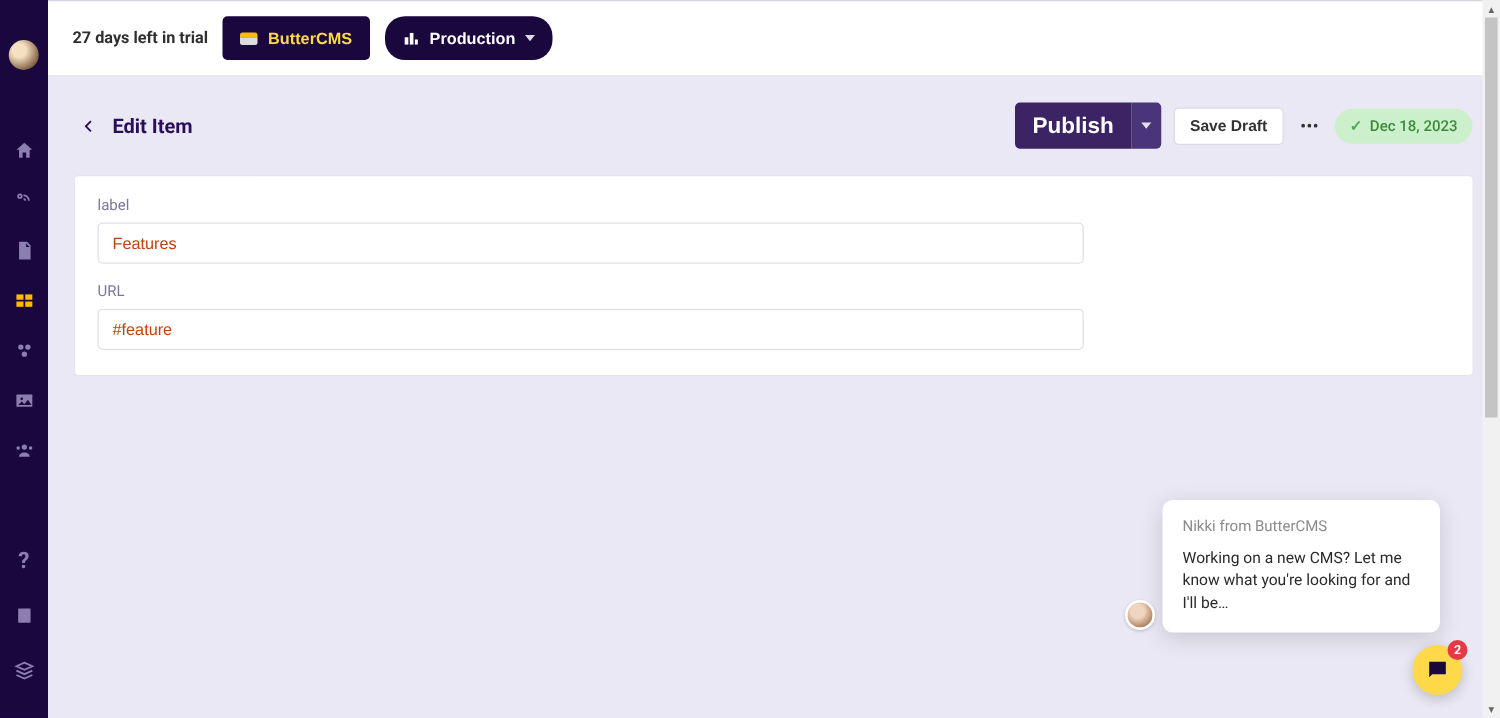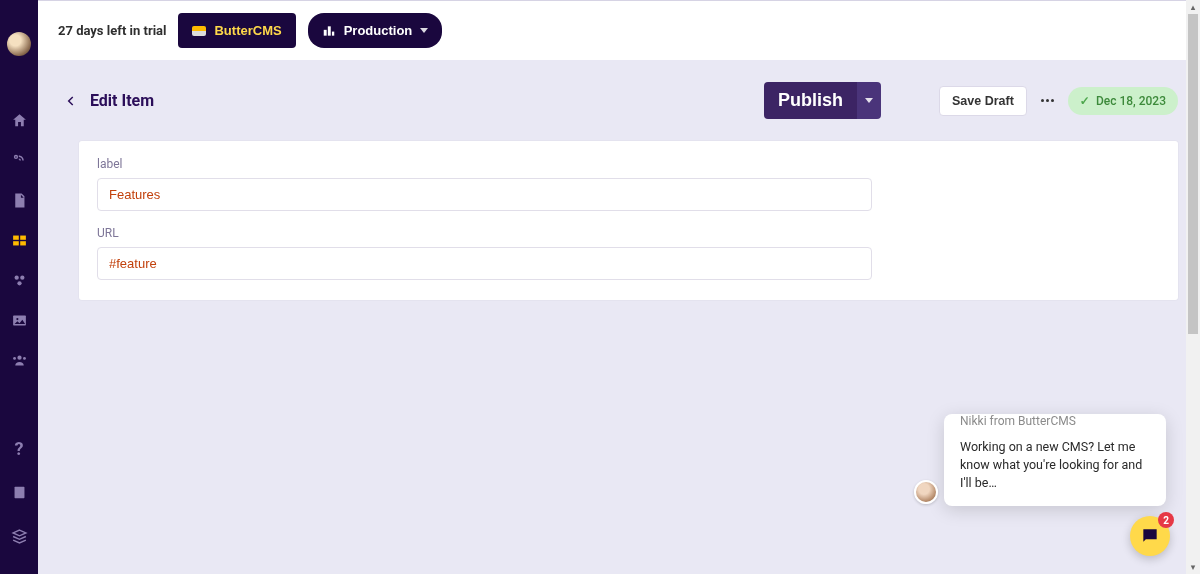--- a/index.html
+++ b/index.html
@@ -117,61 +117,59 @@
     }
     .btn-publish-caret {
       background: #4a347a; border: none; border-radius: 0 4px 4px 0;
       padding: 8px 8px; cursor: pointer;
       display: flex; align-items: center; justify-content: center;
     }
     .btn-savedraft {
       background: #fff; color: #333; border: 1px solid #dcd9e8;
       padding: 7px 12px; border-radius: 4px; font-size: 12.5px; font-weight: 600;
       cursor: pointer;
-      margin-left: 48px;
     }
     .more-btn {
       color: #777; cursor: pointer; padding: 4px 4px;
       display: flex; gap: 2px;
     }
     .more-btn span { width: 3px; height: 3px; border-radius: 50%; background: #333; }
     .status-pill {
       background: #ccf0cb; color: #3d8a3b;
       padding: 7px 12px; border-radius: 16px;
       font-size: 12px; font-weight: 500;
       display: inline-flex; align-items: center; gap: 6px;
     }
     .status-pill .check { color: #4ca64c; font-weight: bold; }
 
     .form-card {
       background: #fff; border-radius: 3px;
       padding: 16px 4px 20px 18px;
       box-shadow: 0 0 0 1px rgba(0,0,0,0.02);
-      margin-left: 19px;
     }
     .field-label {
       font-size: 12px; color: #7e7698; margin-bottom: 7px; display: block;
     }
     .text-input {
       width: 72%; max-width: 820px;
       padding: 8px 11px;
       font-size: 13px; color: #c2410c;
       border: 1px solid #e1dee9; border-radius: 4px;
       outline: none;
     }
     .field-group { margin-bottom: 15px; }
 
     .chat-popup {
       position: absolute;
-      right: 34px; bottom: 68px;
+      right: 48px; bottom: 68px;
       width: 222px;
       background: #fff;
       border-radius: 8px;
       box-shadow: 0 4px 18px rgba(0,0,0,0.15);
-      padding: 0 16px 14px 16px;
+      padding: 14px 16px 14px 16px;
       font-size: 12.5px;
     }
     .chat-from { color: #8b8b8b; margin-bottom: 10px; font-size: 12px; }
     .chat-msg { color: #2a2a2a; line-height: 1.45; }
     .chat-avatar {
       position: absolute;
       left: -30px; bottom: 2px;
       width: 24px; height: 24px; border-radius: 50%;
       background: radial-gradient(circle at 40% 35%, #f0d6c0 30%, #b58a6a 70%, #6e4a30 100%);
       border: 2px solid #fff;

